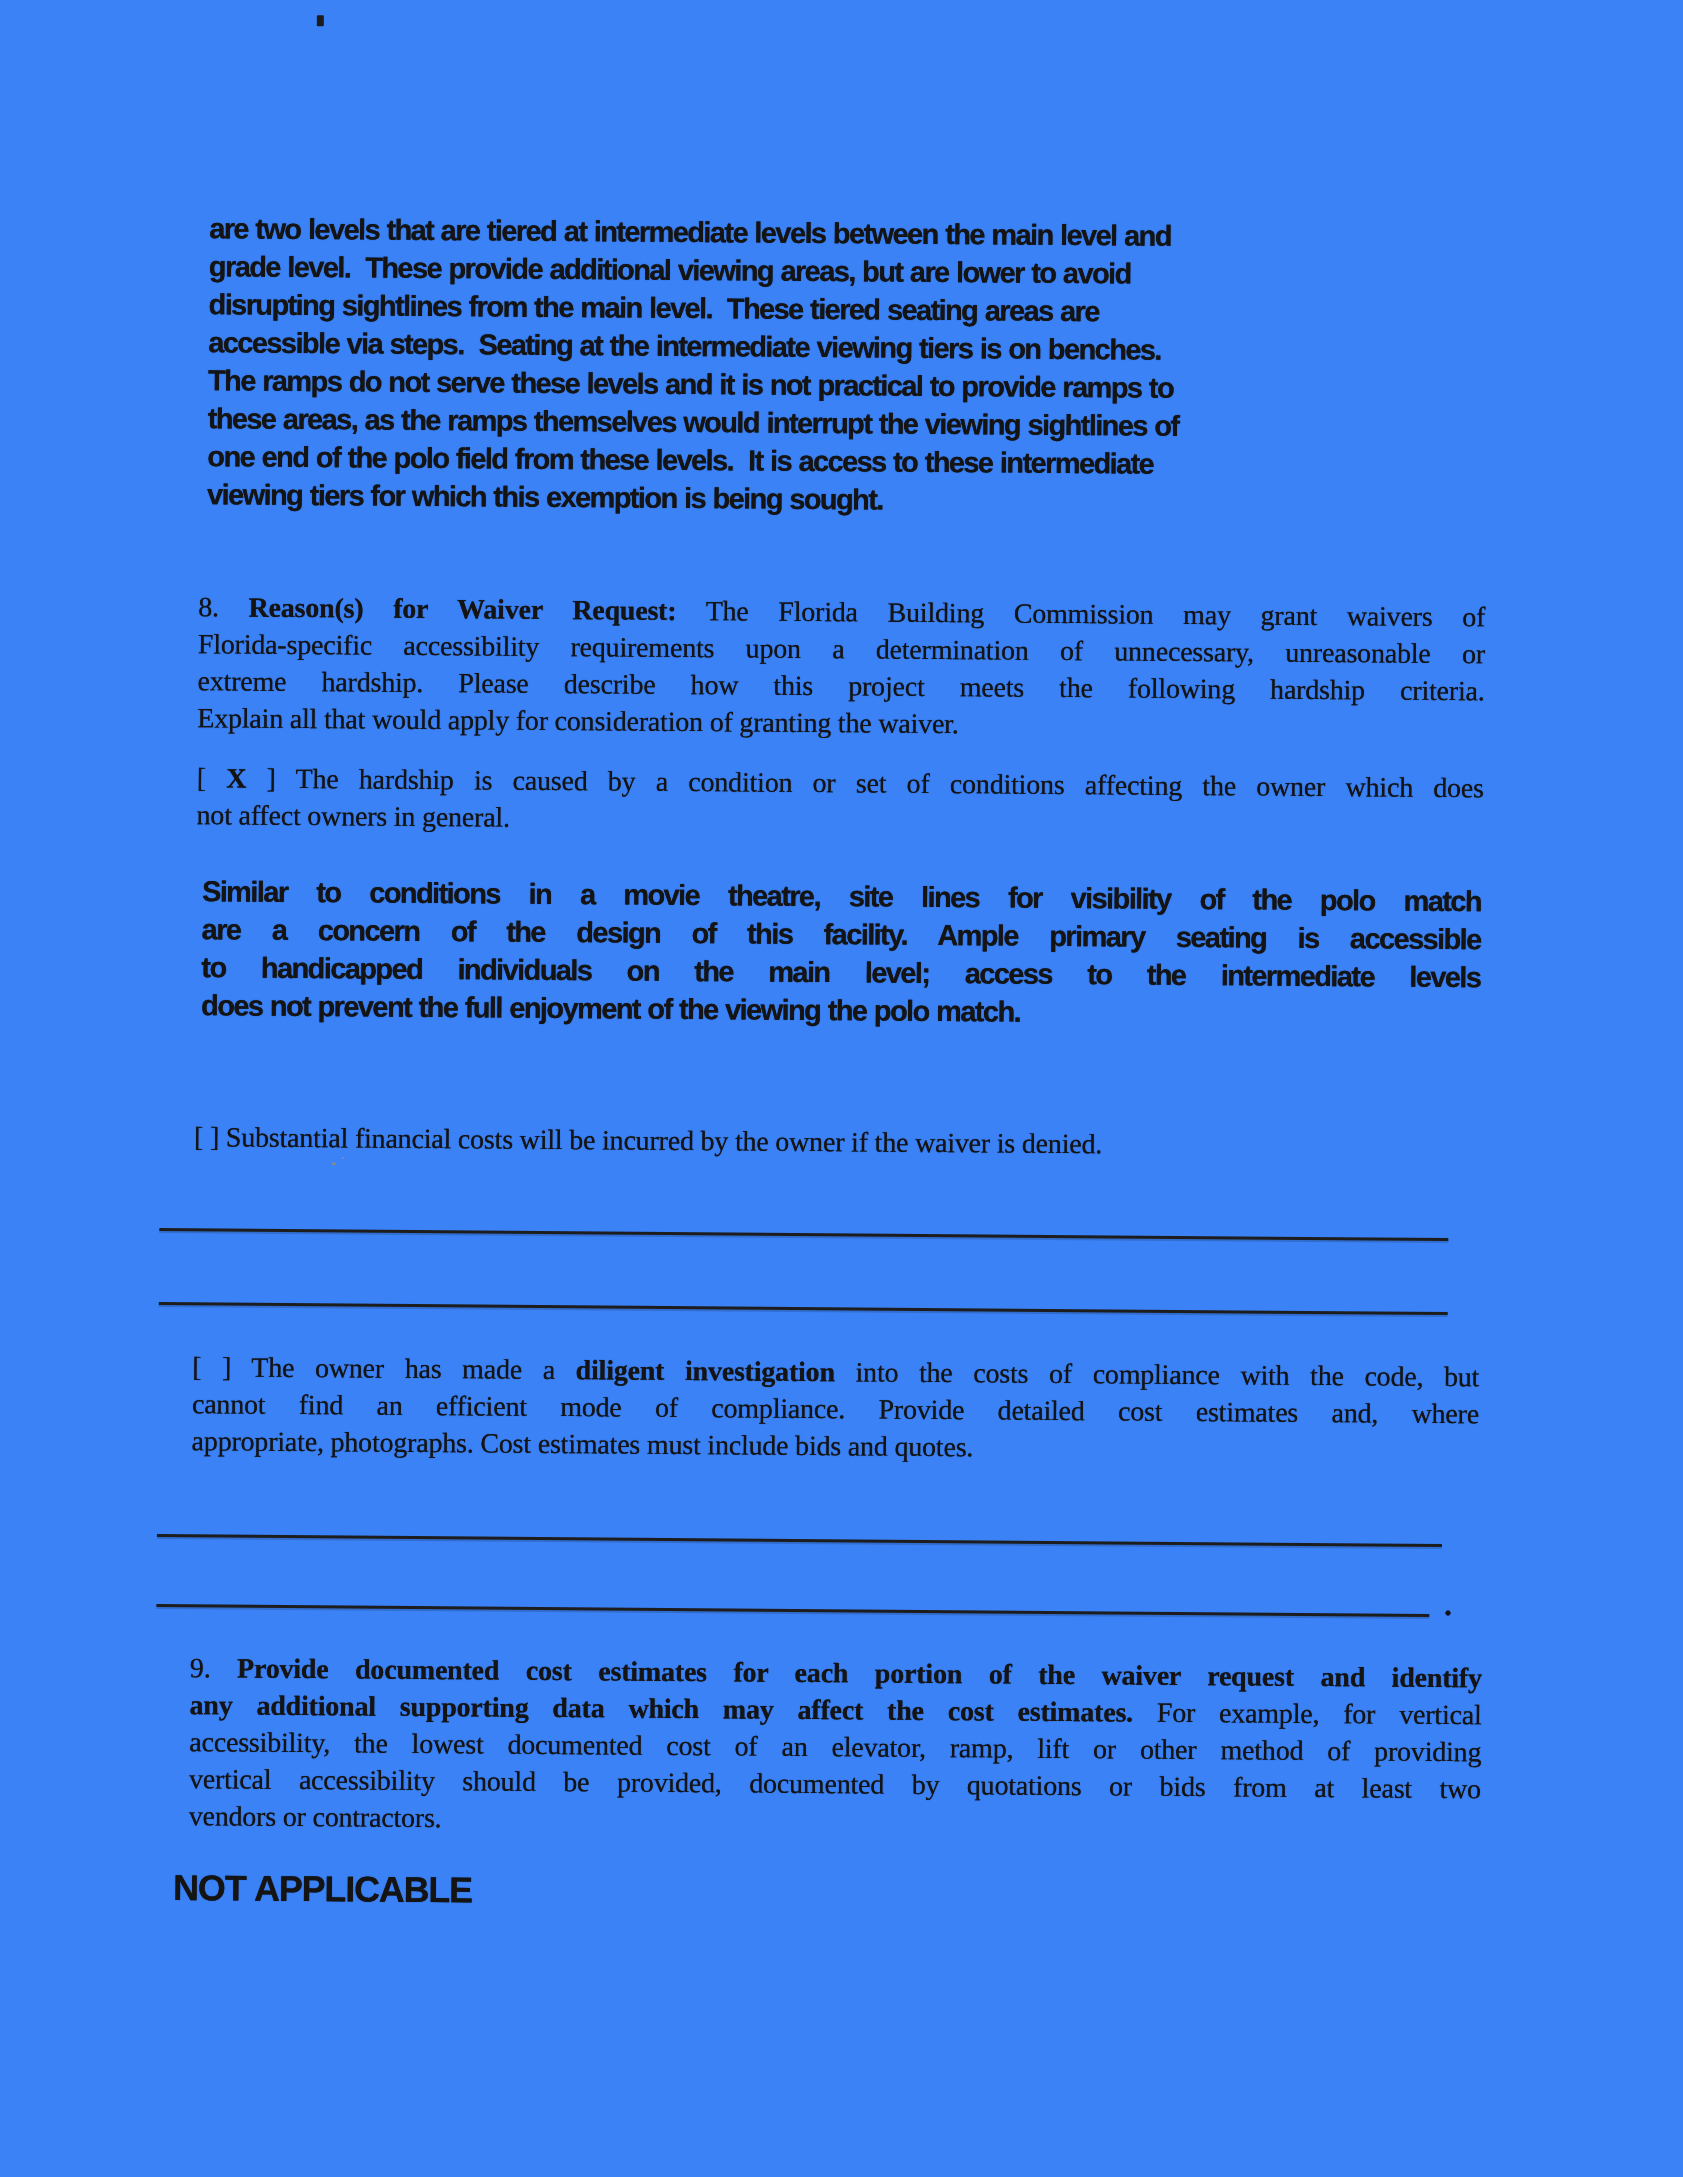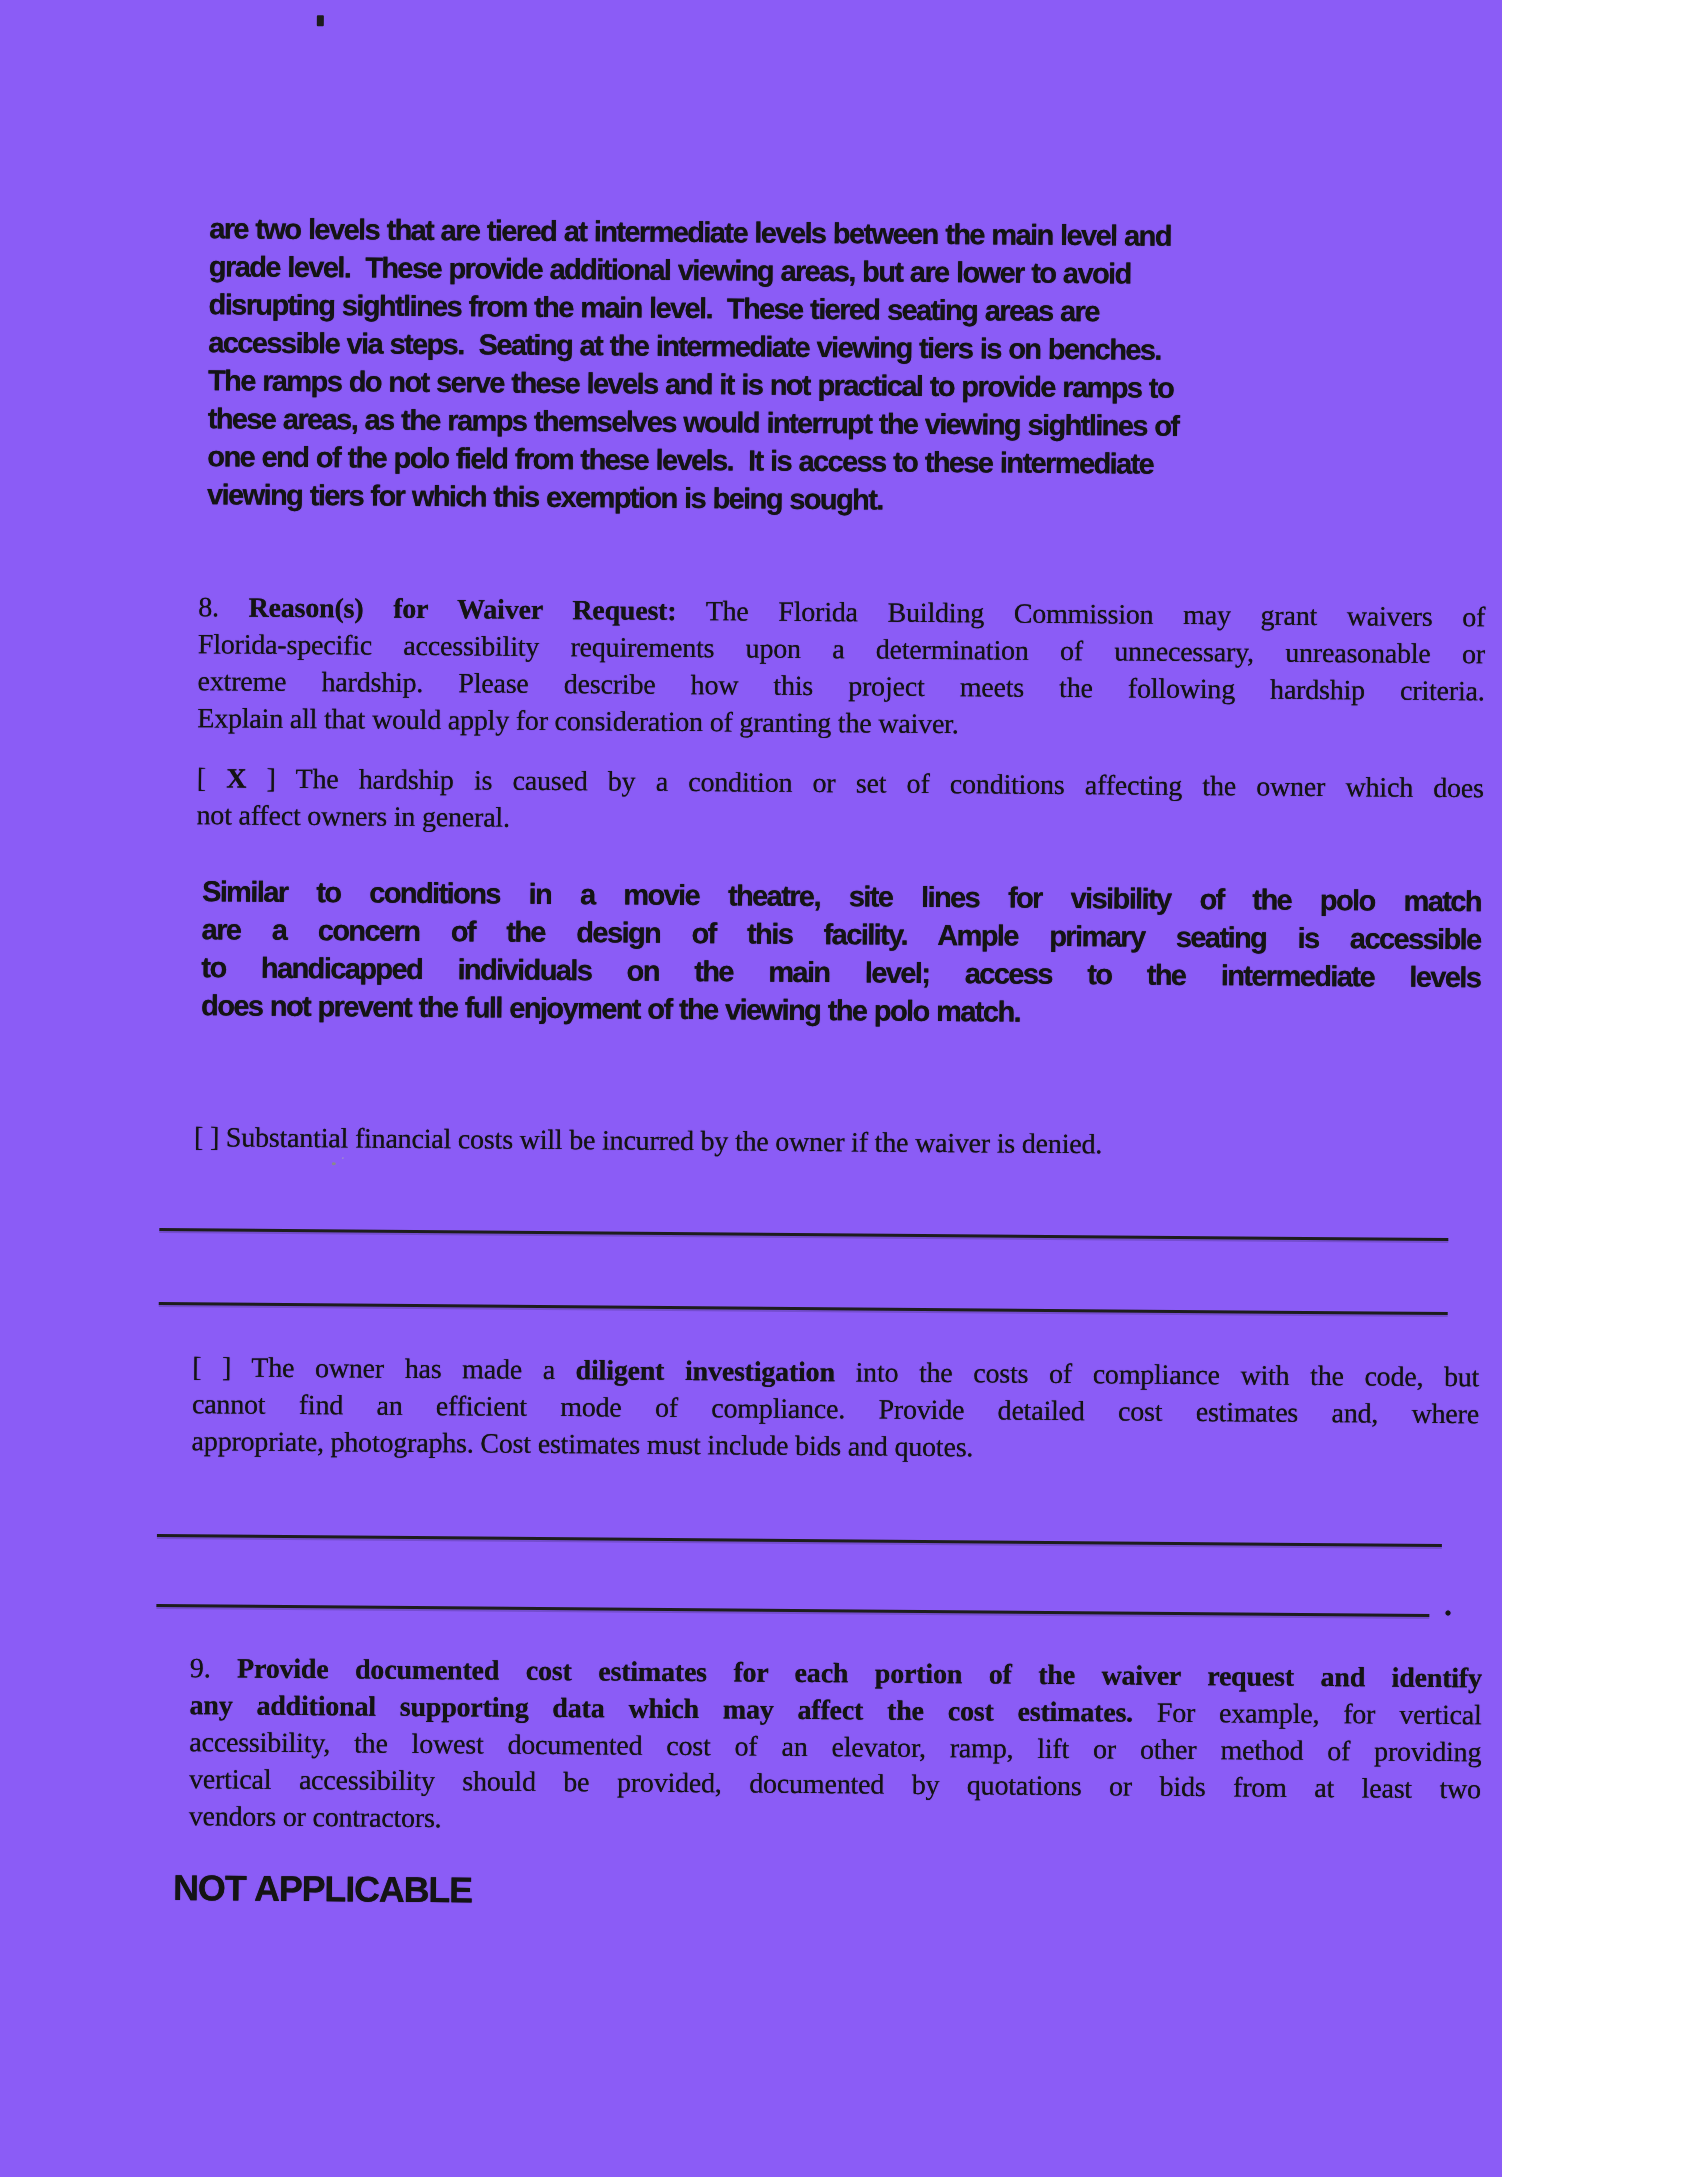--- a/index.html
+++ b/index.html
@@ -1,22 +1,21 @@
 <!DOCTYPE html>
 <html><head>
 <meta charset="utf-8">
 <style>
   html,body{margin:0;padding:0;background:#ffffff;}
   .page{
     position:relative;
-    width:1496px;height:2177px;
-    background:#8b5cf6;
+    width:1683px;height:2177px;
+    background:#3b82f6;
     overflow:hidden;
     color:#141414;
-    padding-left:6px;
   }
   .doc{
     position:absolute;left:0;top:0;width:1683px;height:2177px;
     transform:rotate(0.45deg);
     transform-origin:168px 0px;
     text-shadow:0 0 0.8px rgba(12,12,12,0.85);
   }
   .block{position:absolute;}
   .sans{
     font-family:"Liberation Sans","DejaVu Sans",sans-serif;

